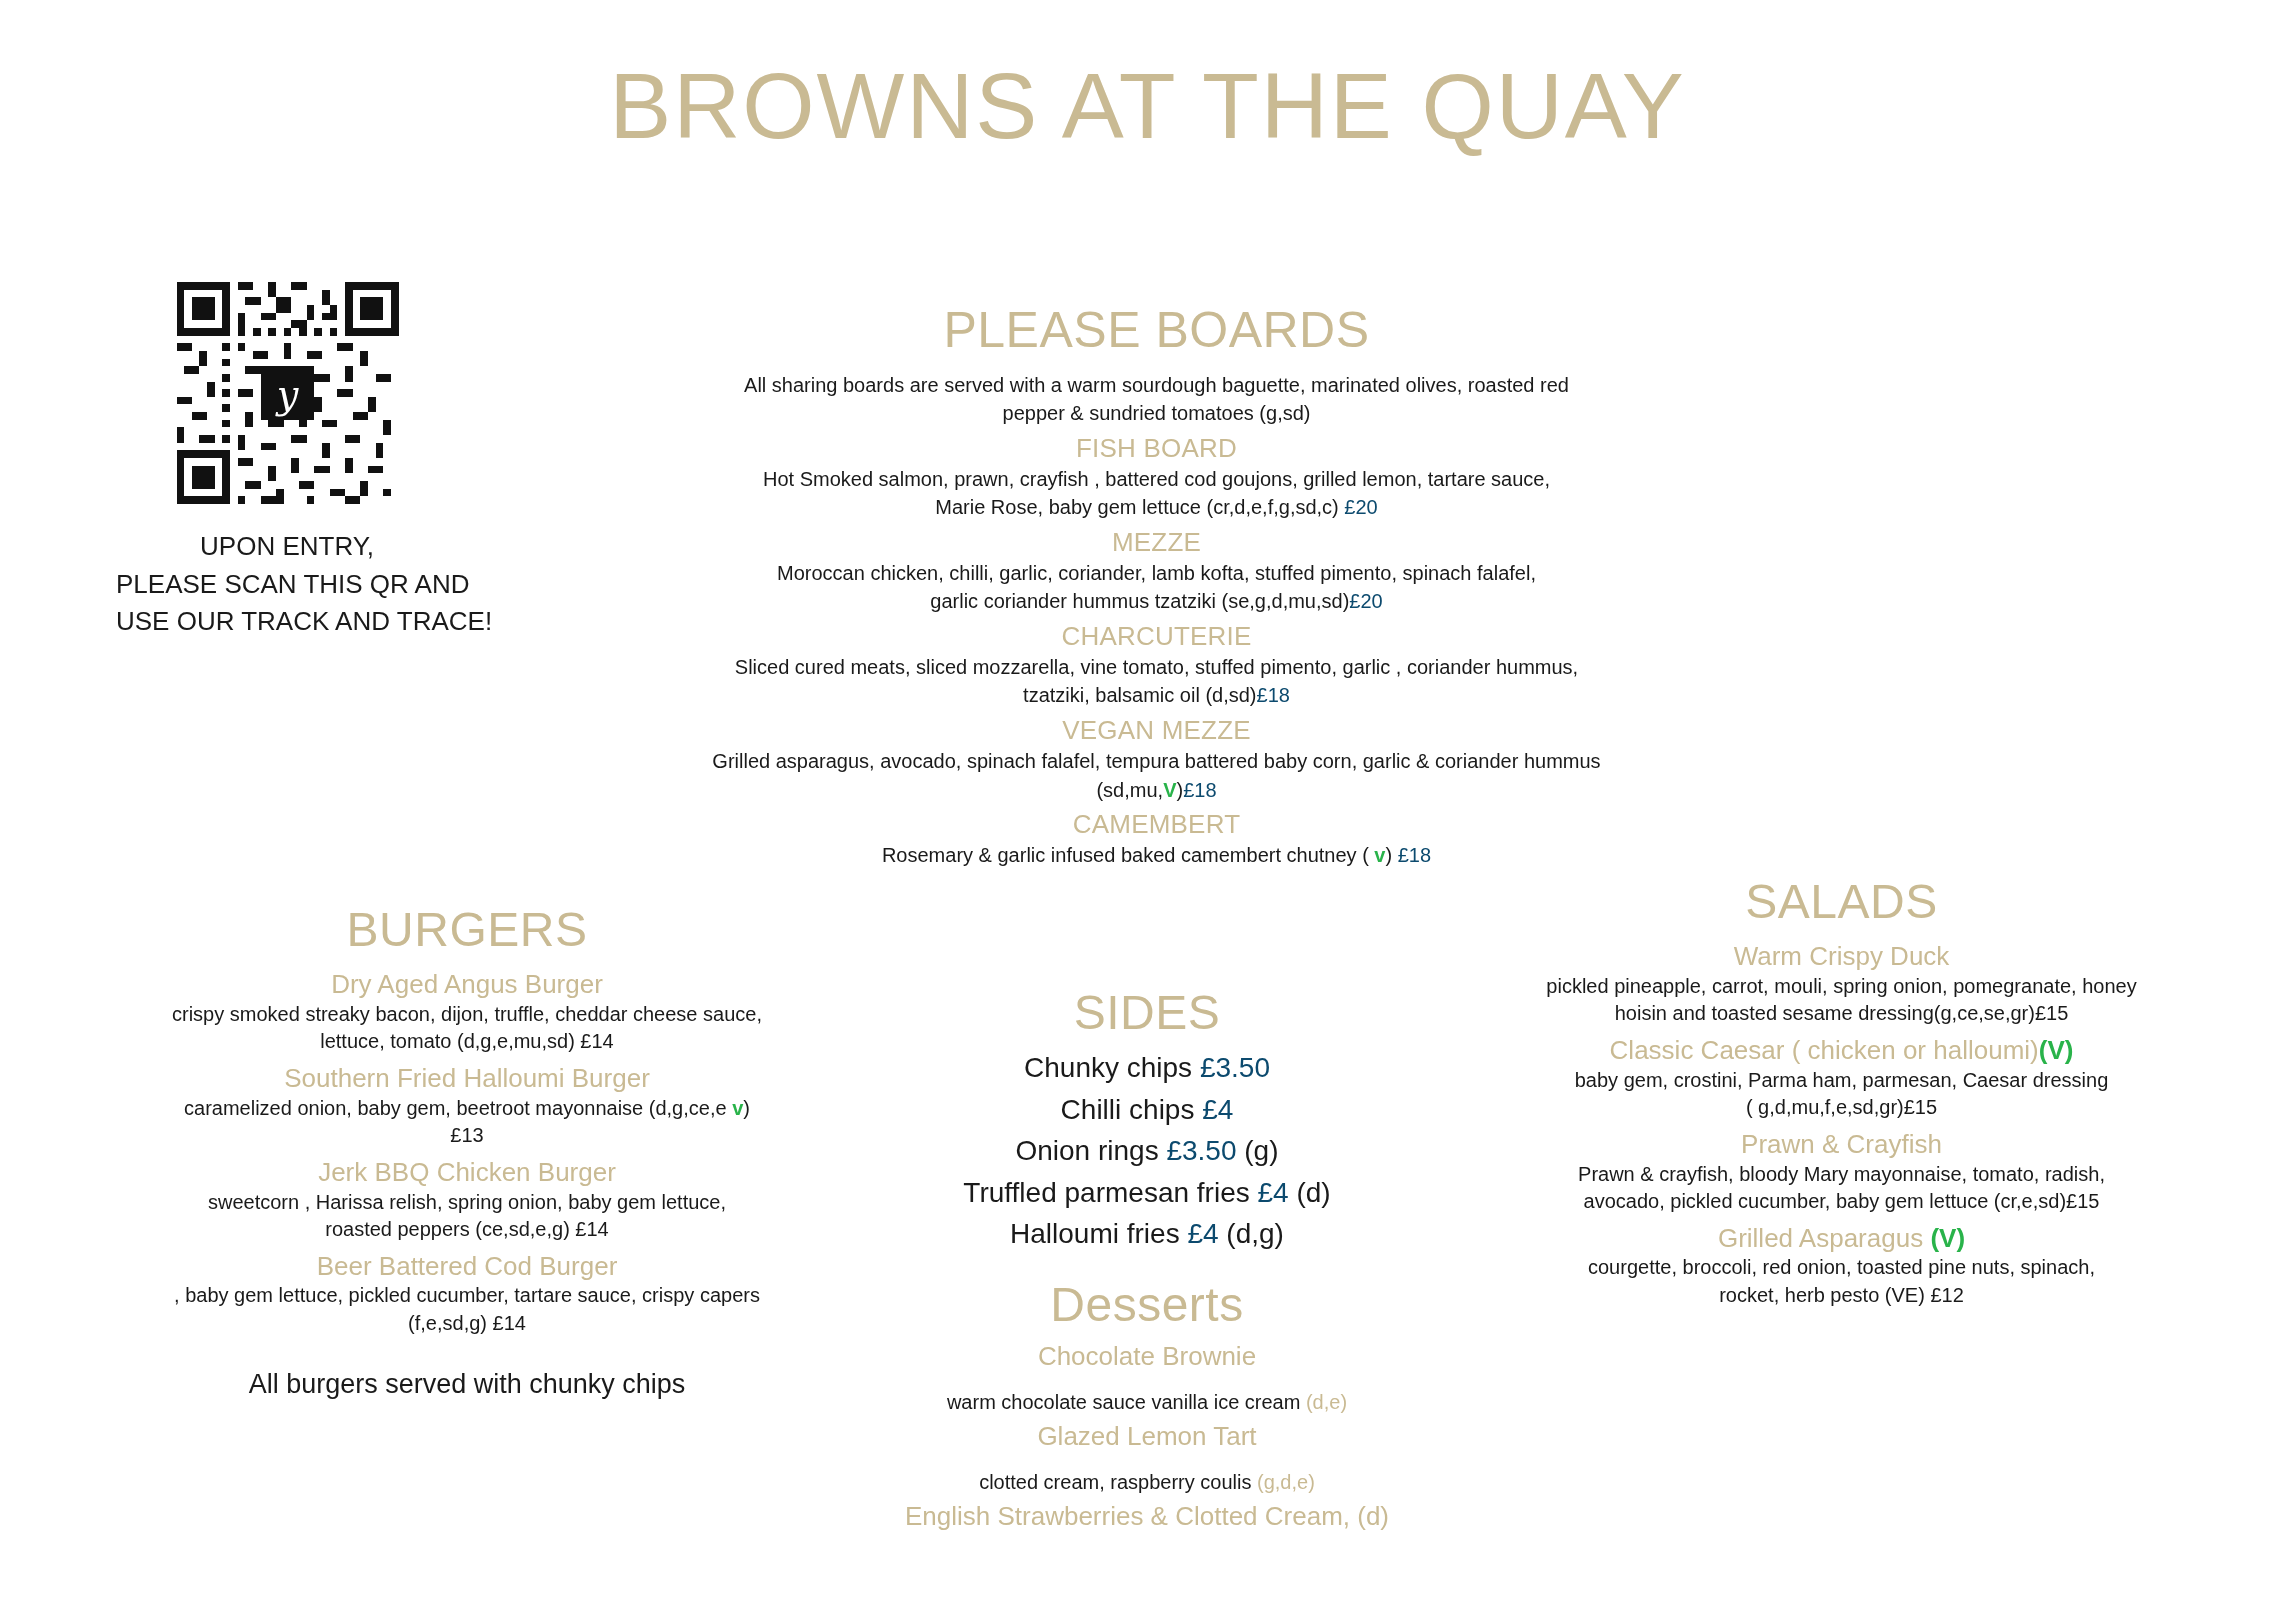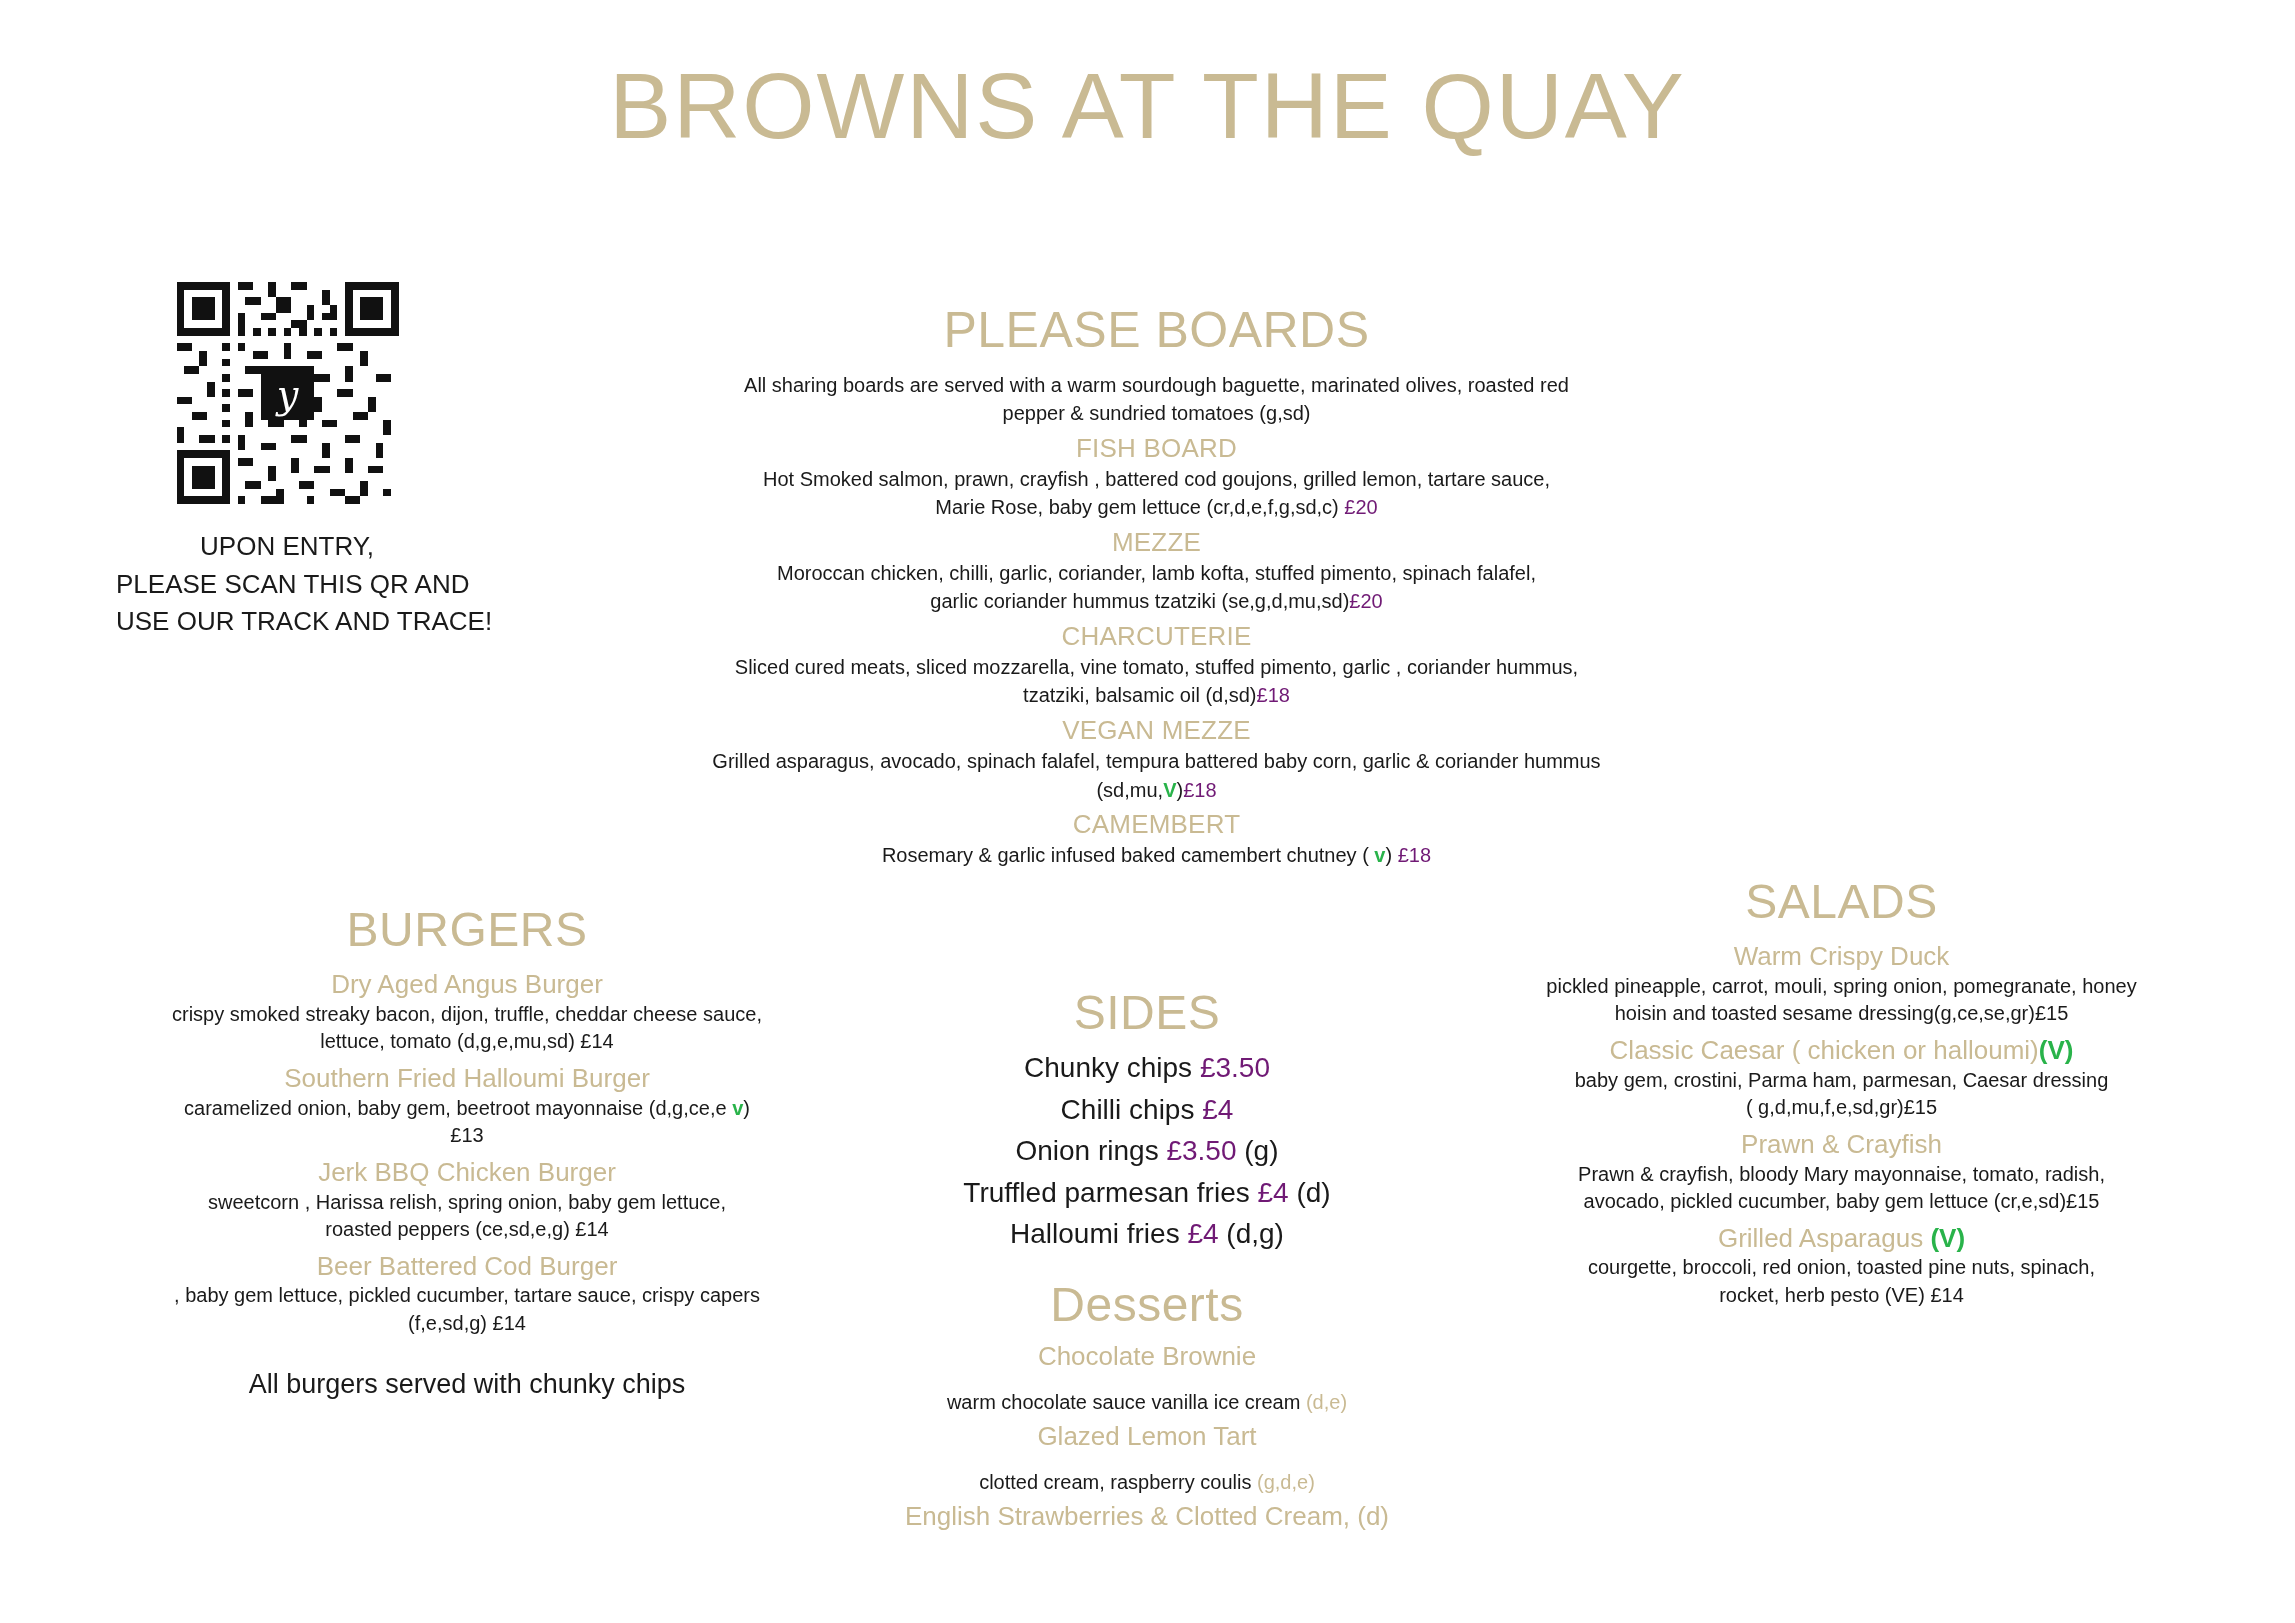--- a/index.html
+++ b/index.html
@@ -77,21 +77,21 @@
     color: #c9ba93;
     font-size: 26px;
     text-align: center;
   }
   .body-line {
     font-size: 20px;
     text-align: center;
     line-height: 1.32;
     color: #1a1a1a;
   }
-  .price { color: #701a75; }
+  .price { color: #0c4a6e; }
   .veg { color: #29b34a; font-weight: bold; }
 
   
   .sharing {
     position: absolute;
     left: 518px;
     top: 241px;
     width: 1277px;
   }
   .sharing .sect-head.big { margin-bottom: 13px; }
@@ -399,21 +399,21 @@
     <div class="item-name">
       <span>Prawn &amp; Crayfish</span><span class="veg"></span>
     </div>
     <div class="body-line">Prawn &amp; crayfish, bloody Mary mayonnaise, tomato, radish,</div>
     <div class="body-line">avocado, pickled cucumber, baby gem lettuce (cr,e,sd)£15</div>
 
     <div class="item-name">
       <span>Grilled Asparagus </span><span class="veg">(V)</span>
     </div>
     <div class="body-line">courgette, broccoli, red onion, toasted pine nuts, spinach,</div>
-    <div class="body-line">rocket, herb pesto (VE) £14</div>
+    <div class="body-line">rocket, herb pesto (VE) £12</div>
   </section>
 
   <footer class="allergen">
     <div class="allergen-title">ALLERGEN KEY:</div>
 
   </footer>
 
 </div>
 
 

